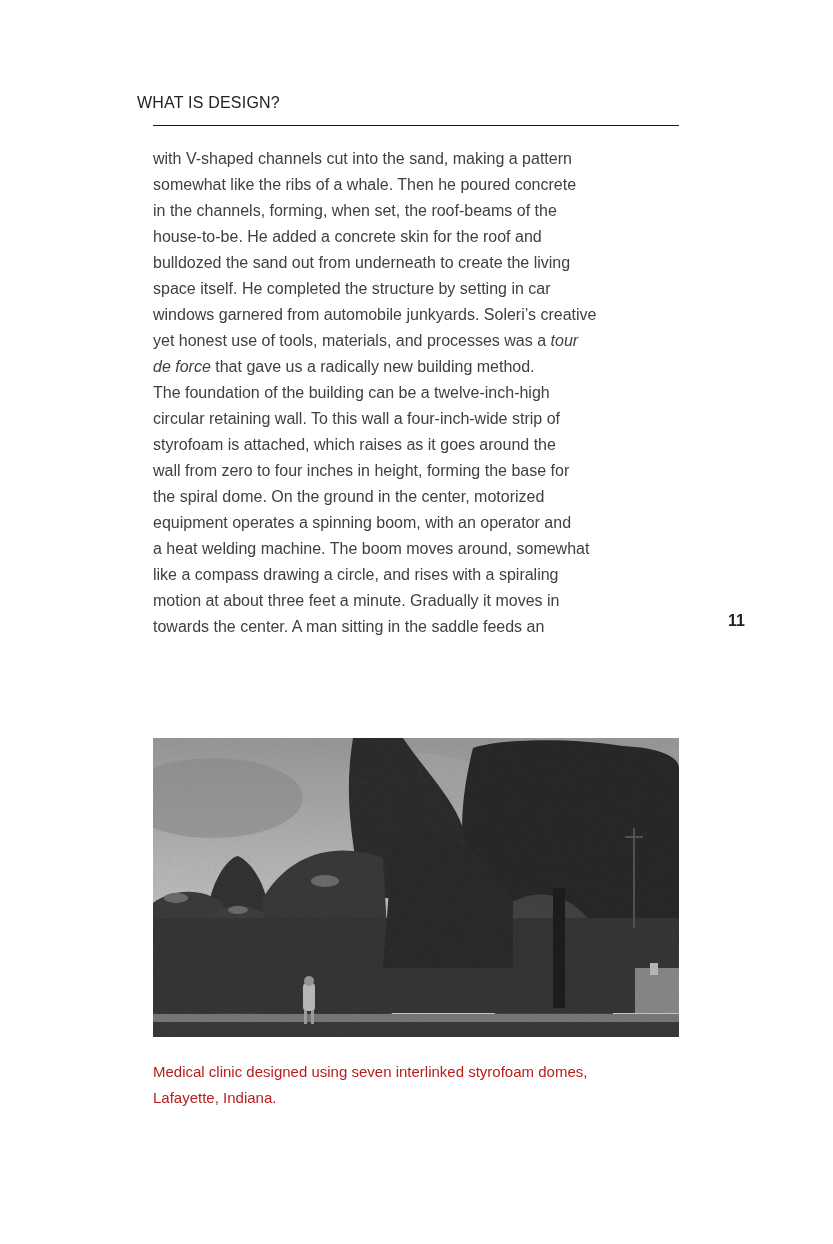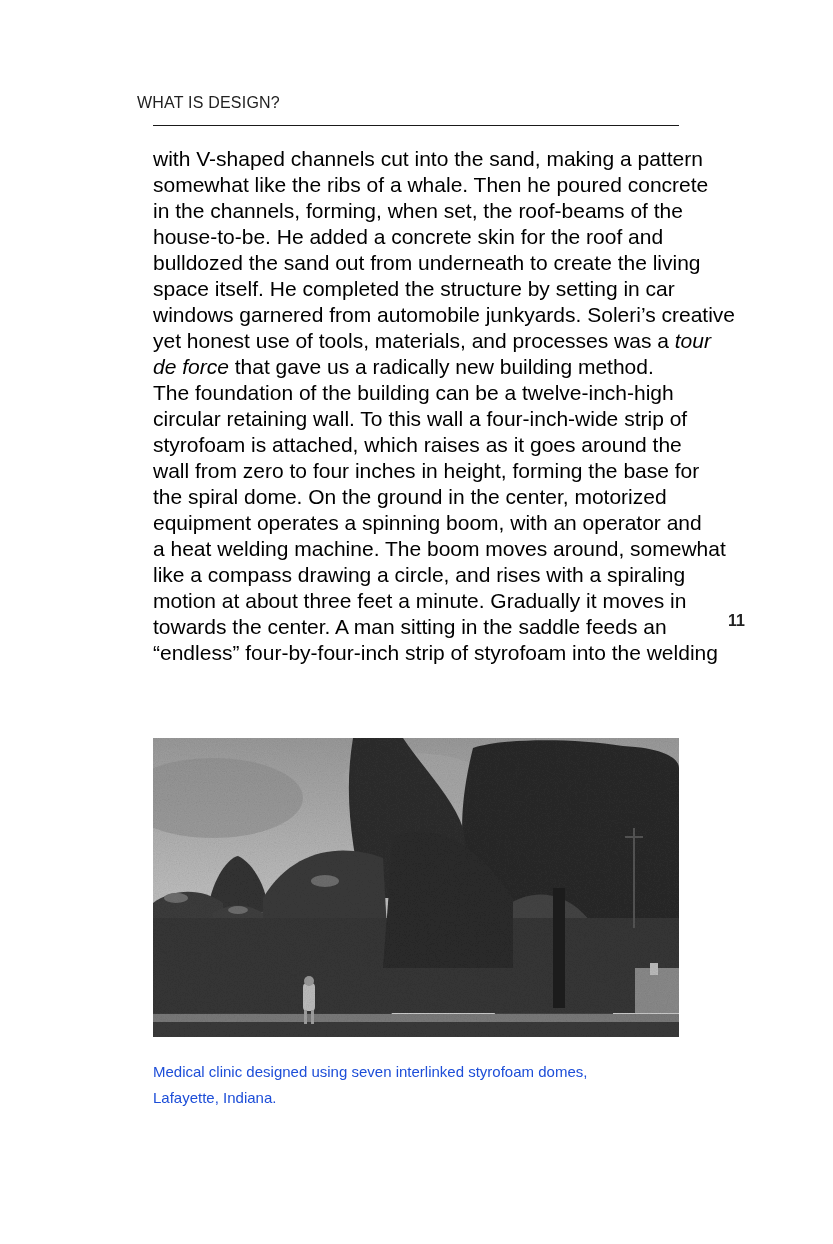--- a/index.html
+++ b/index.html
@@ -29,23 +29,23 @@
       top: 125px;
       width: 526px;
       height: 0;
       border-top: 1.3px solid #1a1a1a;
     }
     .body-text {
       position: absolute;
       left: 153px;
       top: 146px;
       width: 540px;
-      font-size: 21px;
+      font-size: 16px;
       line-height: 26px;
-      color: #000000;
+      color: #404040;
     }
     .line {
       display: block;
       white-space: nowrap;
     }
     .indent { padding-left: 30px; }
     .page-number {
       position: absolute;
       left: 728px;
       top: 612px;
@@ -63,21 +63,21 @@
       background: #4a4a4a;
     }
     .figure svg { display: block; }
     .caption {
       position: absolute;
       left: 153px;
       top: 1059px;
       width: 540px;
       font-size: 15px;
       line-height: 26px;
-      color: #1d4ed8;
+      color: #b91c1c;
     }
   </style>
 </head>
 <body>
 
 <div class="running-head">WHAT IS DESIGN?</div>
 <div class="head-rule"></div>
 
 <div class="body-text">
   <span class="line">with V-shaped channels cut into the sand, making a pattern</span>
@@ -92,21 +92,20 @@
   <span class="line">The foundation of the building can be a twelve-inch-high</span>
   <span class="line">circular retaining wall. To this wall a four-inch-wide strip of</span>
   <span class="line">styrofoam is attached, which raises as it goes around the</span>
   <span class="line">wall from zero to four inches in height, forming the base for</span>
   <span class="line">the spiral dome. On the ground in the center, motorized</span>
   <span class="line">equipment operates a spinning boom, with an operator and</span>
   <span class="line">a heat welding machine. The boom moves around, somewhat</span>
   <span class="line">like a compass drawing a circle, and rises with a spiraling</span>
   <span class="line">motion at about three feet a minute. Gradually it moves in</span>
   <span class="line">towards the center. A man sitting in the saddle feeds an</span>
-  <span class="line">“endless” four-by-four-inch strip of styrofoam into the welding</span>
 </div>
 
 <div class="page-number">11</div>
 
 <div class="figure" title="Black-and-white photograph of interlinked styrofoam domes behind trees, with a child standing on the lawn in the foreground">
   <svg width="526" height="299" viewBox="0 0 526 299" xmlns="http://www.w3.org/2000/svg">
     <defs>
       <filter id="grain" x="0" y="0" width="100%" height="100%">
         <feTurbulence type="fractalNoise" baseFrequency="0.9" numOctaves="2" seed="4" result="n"></feTurbulence>
         <feColorMatrix type="saturate" values="0"></feColorMatrix>

